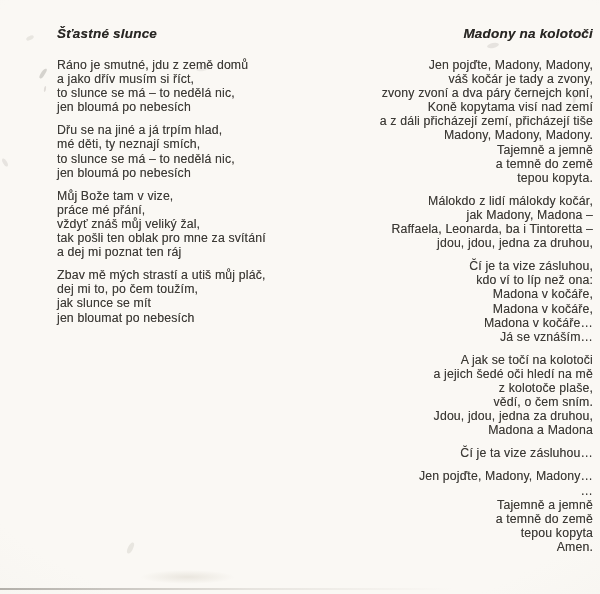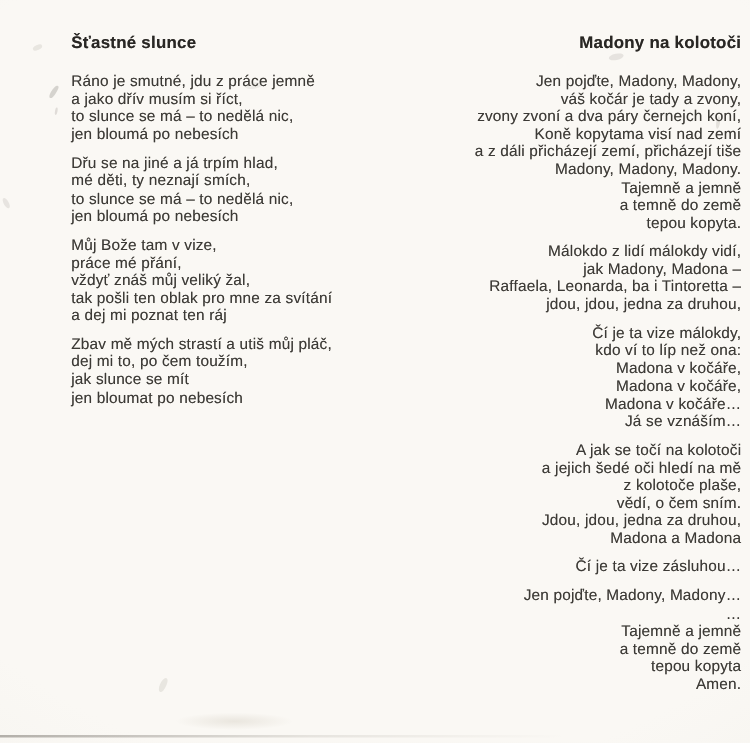--- a/index.html
+++ b/index.html
@@ -27,20 +27,21 @@
   }
   .col-left  { left: 57px;  width: 265px; }
   .col-right { left: 338px; width: 255px; text-align: right; }
   .poem-title {
     margin: 0 0 17px 0;
     font-size: 13.5px;
     font-weight: bold;
     letter-spacing: 0.2px;
     color: #292724;
     text-shadow: 0 0 0.4px rgba(45,42,38,0.55);
+    font-style: italic;
   }
   .stanza {
     margin: 0 0 9px 0;
   }
   .line {
     font-size: 12.3px;
     line-height: 14.1px;
     letter-spacing: 0.15px;
     color: #3c3a36;
     text-shadow: 0 0 0.4px rgba(62,58,52,0.5);
@@ -117,21 +118,21 @@
 </style>
 </head>
 <body>
 
 <div class="page">
 
   <section class="poem-col col-left">
     <h2 class="poem-title">Šťastné slunce</h2>
     <div>
         <div class="stanza">
-          <div class="line">Ráno je smutné, jdu z práce jemně</div>
+          <div class="line">Ráno je smutné, jdu z země domů</div>
           <div class="line">a jako dřív musím si říct,</div>
           <div class="line">to slunce se má – to nedělá nic,</div>
           <div class="line">jen bloumá po nebesích</div>
         </div>
         <div class="stanza">
           <div class="line">Dřu se na jiné a já trpím hlad,</div>
           <div class="line">mé děti, ty neznají smích,</div>
           <div class="line">to slunce se má – to nedělá nic,</div>
           <div class="line">jen bloumá po nebesích</div>
         </div>
@@ -159,27 +160,27 @@
           <div class="line">váš kočár je tady a zvony,</div>
           <div class="line">zvony zvoní a dva páry černejch koní,</div>
           <div class="line">Koně kopytama visí nad zemí</div>
           <div class="line">a z dáli přicházejí zemí, přicházejí tiše</div>
           <div class="line">Madony, Madony, Madony.</div>
           <div class="line">Tajemně a jemně</div>
           <div class="line">a temně do země</div>
           <div class="line">tepou kopyta.</div>
         </div>
         <div class="stanza">
-          <div class="line">Málokdo z lidí málokdy vidí,</div>
+          <div class="line">Málokdo z lidí málokdy kočár,</div>
           <div class="line">jak Madony, Madona –</div>
           <div class="line">Raffaela, Leonarda, ba i Tintoretta –</div>
           <div class="line">jdou, jdou, jedna za druhou,</div>
         </div>
         <div class="stanza">
-          <div class="line">Čí je ta vize málokdy,</div>
+          <div class="line">Čí je ta vize zásluhou,</div>
           <div class="line">kdo ví to líp než ona:</div>
           <div class="line">Madona v kočáře,</div>
           <div class="line">Madona v kočáře,</div>
           <div class="line">Madona v kočáře…</div>
           <div class="line">Já se vznáším…</div>
         </div>
         <div class="stanza">
           <div class="line">A jak se točí na kolotoči</div>
           <div class="line">a jejich šedé oči hledí na mě</div>
           <div class="line">z kolotoče plaše,</div>

